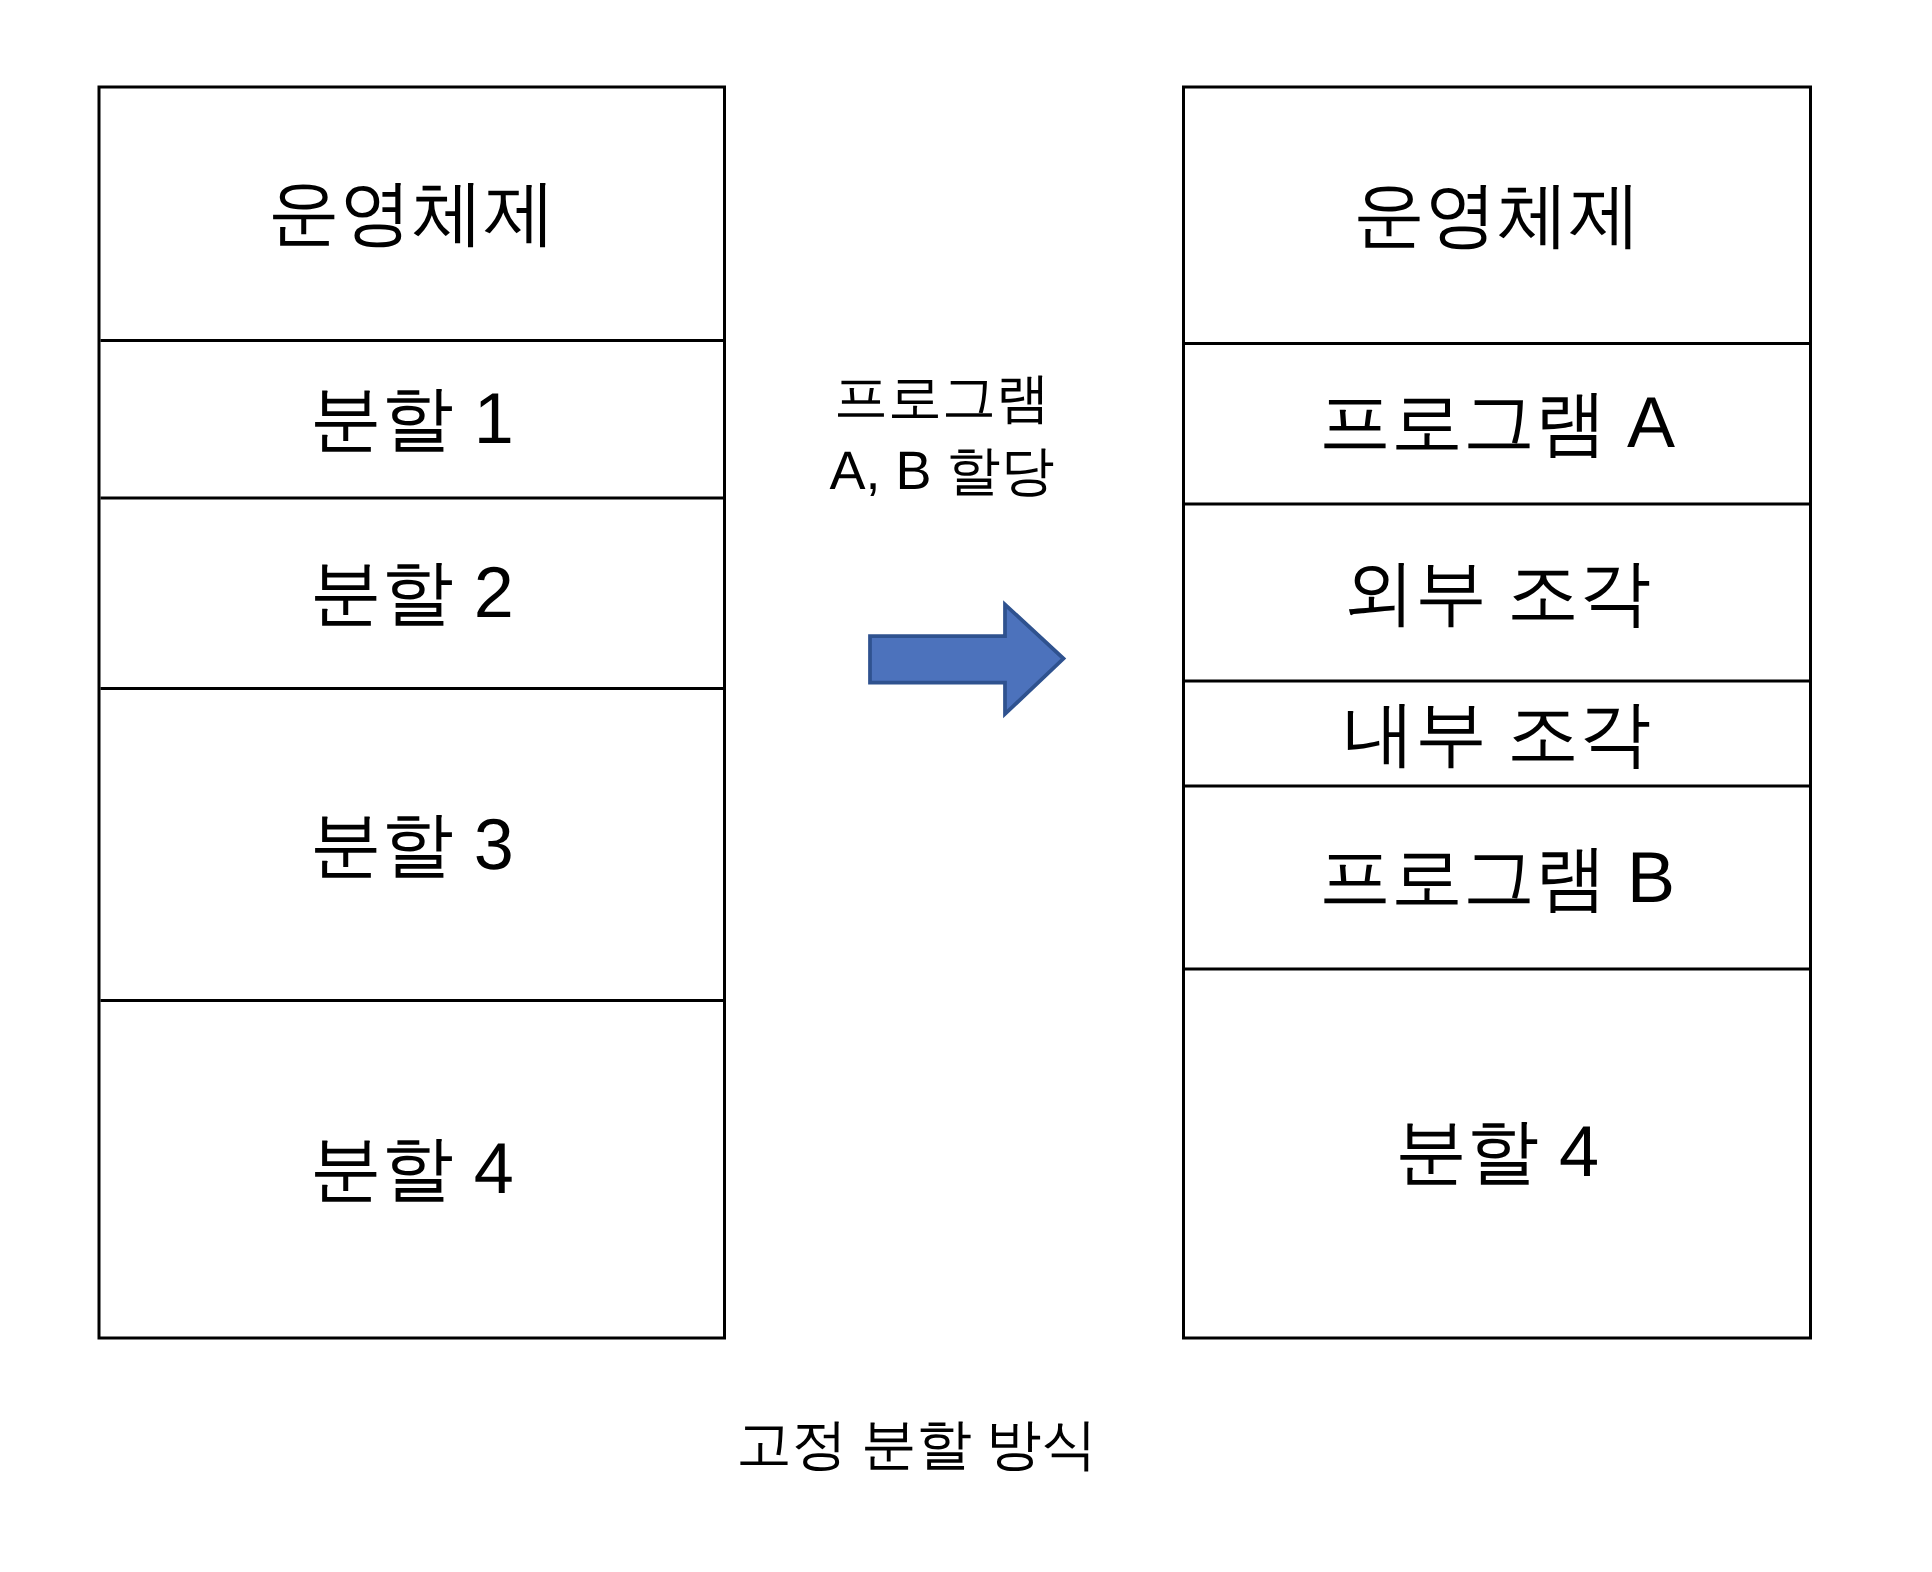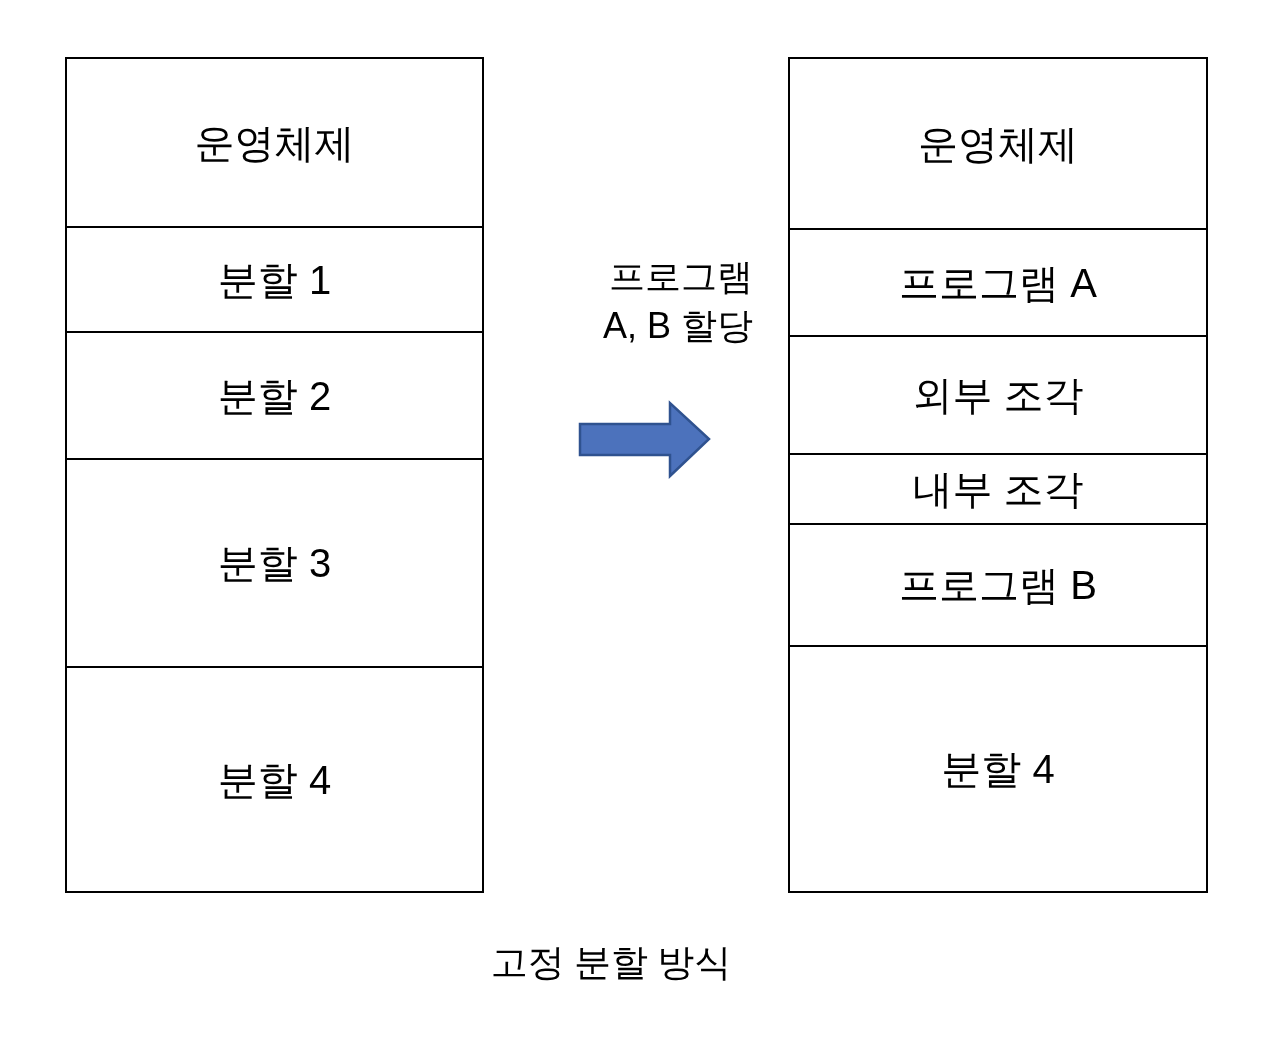--- a/index.html
+++ b/index.html
@@ -27,21 +27,21 @@
     flex-direction: column;
   }
   .memory-box.left  { left: 65px;  width: 419px; }
   .memory-box.right { left: 788px; width: 420px; }
   .mem-row {
     box-sizing: border-box;
     border-bottom: 2px solid #000000;
     display: flex;
     align-items: center;
     justify-content: center;
-    font-size: 40px;
+    font-size: 48px;
     line-height: 1.15;
     white-space: nowrap;
   }
   .mem-row:last-child { border-bottom: none; }
 
   
   .l0 { height: 174px; }
   .l1 { height: 108px; }
   .l2 { height: 131px; }
   .l3 { height: 214px; }
@@ -51,23 +51,23 @@
   .r0 { height: 174px; }
   .r1 { height: 109px; }
   .r2 { height: 120px; }
   .r3 { height: 124px; }
   .r4 { height: 71px;  }
   .r5 { height: 248px; }
 
   .arrow-label {
     position: absolute;
     left: 503px;
-    top: 252px;
+    top: 240px;
     width: 250px;
-    text-align: right;
+    text-align: center;
     font-size: 36px;
     line-height: 49px;
     white-space: nowrap;
   }
   .block-arrow {
     position: absolute;
     left: 577px;
     top: 399px;
     width: 136px;
     height: 82px;

